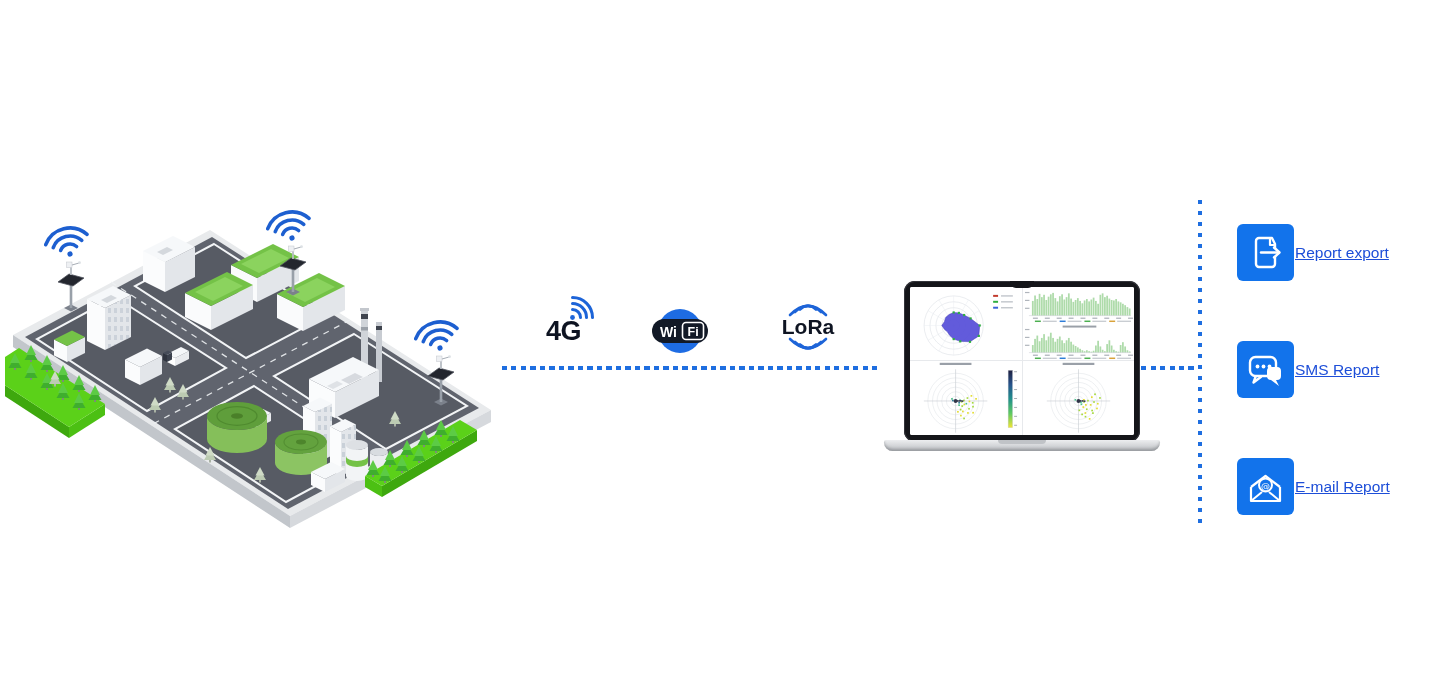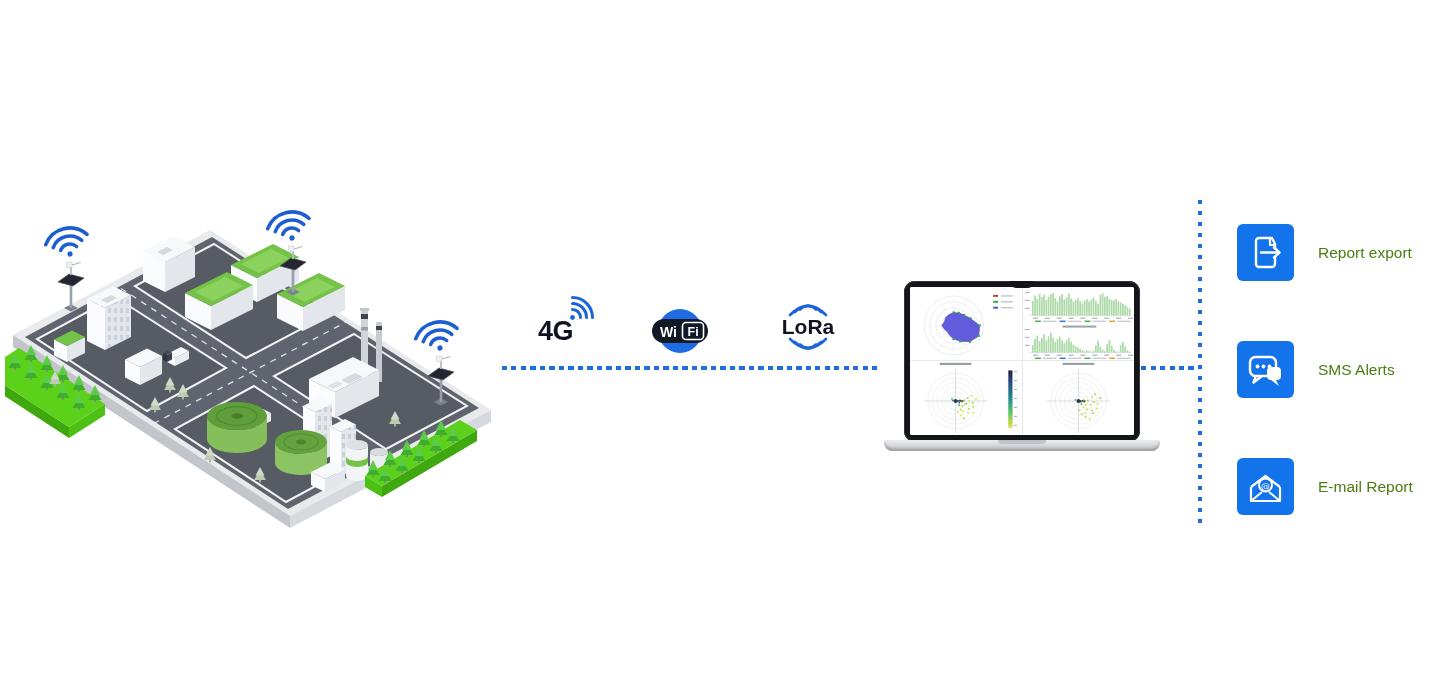--- a/index.html
+++ b/index.html
@@ -7,21 +7,21 @@
   .stage{position:relative;width:1438px;height:675px;background:#ffffff;overflow:hidden;
          font-family:"Liberation Sans",sans-serif;}
   .city{position:absolute;left:5px;top:180px;width:495px;height:352px;}
   .hdash{position:absolute;height:4px;
          background:repeating-linear-gradient(90deg,#1e6ee0 0 5px,transparent 5px 9.5px);}
   .hdash1{left:502px;top:366px;width:378px;}
   .hdash2{left:1141px;top:366px;width:56px;}
   .vdash{position:absolute;left:1198px;top:200px;width:4px;height:326px;
          background:repeating-linear-gradient(180deg,#1e6ee0 0 4px,transparent 4px 11px);}
   .conn-4g{position:absolute;left:538px;top:296px;width:64px;height:54px;}
-  .lbl4g{position:absolute;left:0;top:20px;font-size:27px;font-weight:700;color:#0d1321;letter-spacing:-0.5px;}
+  .lbl4g{position:absolute;left:8px;top:20px;font-size:27px;font-weight:700;color:#0d1321;letter-spacing:-0.5px;}
   .sig4g{position:absolute;left:30px;top:0;}
   .conn-wifi{position:absolute;left:649px;top:305px;}
   .conn-lora{position:absolute;left:770px;top:295px;}
   .laptop{position:absolute;left:884px;top:281px;width:276px;height:172px;}
   .bezel{position:absolute;left:20px;top:0;width:236px;height:161px;background:#141519;
          border-radius:11px;padding:6px 6px 7px 6px;box-shadow:0 0 0 1px #33343a inset;}
   .notch{position:absolute;left:50%;margin-left:-12px;top:0;width:24px;height:7px;background:#141519;
          border-radius:0 0 6px 6px;z-index:3;}
   .screenc{position:relative;width:224px;height:148px;background:#ffffff;border-radius:2px;overflow:hidden;
            display:grid;grid-template-columns:113px 111px;grid-template-rows:74px 74px;}
@@ -33,21 +33,21 @@
   .p3{border-right:1px solid #e7e9ec;}
   .base{position:absolute;left:0;top:159px;width:276px;height:11px;
         background:linear-gradient(#edeef0,#bcbfc3);border-radius:3px 3px 11px 11px;
         box-shadow:inset 0 -3px 3px -1px #989b9f;}
   .basenotch{position:absolute;left:50%;margin-left:-24px;top:0;width:48px;height:4px;
         background:#c0c3c7;border-radius:0 0 6px 6px;}
   .alerts{position:absolute;left:1237px;top:224px;width:200px;}
   .alert-row{position:absolute;left:0;height:57px;display:flex;align-items:center;}
   .alert-row.r0{top:0;} .alert-row.r1{top:117px;} .alert-row.r2{top:234px;}
   .alert-icon{width:57px;height:57px;background:#1273eb;border-radius:6px;flex:0 0 57px;}
-  .alert-label{margin-left:24px;font-size:15.5px;font-weight:500;color:#4d7c0f;white-space:nowrap;}
+  .alert-label{margin-left:1px;font-size:15.5px;font-weight:500;color:#1d4ed8;white-space:nowrap;text-decoration:underline;}
 </style>
 </head>
 <body>
 
 <div class="stage">
 
   <svg class="city" viewBox="0 0 495 352">
     <defs>
       <pattern id="win" width="6" height="9" patternUnits="userSpaceOnUse">
         <rect x="1" y="2" width="3" height="5" fill="#aeb8c6" opacity="0.8"></rect>
@@ -557,21 +557,21 @@
       <div class="alert-icon">
         <svg width="57" height="57" viewBox="0 0 57 57">
           <rect x="13" y="16" width="26" height="19" rx="5.5" fill="none" stroke="#ffffff" stroke-width="2.4"></rect>
           <path d="M19,34.5 l-2.5,7 l8,-6" fill="none" stroke="#ffffff" stroke-width="2.4" stroke-linejoin="round"></path>
           <circle cx="20.5" cy="25.5" r="1.9" fill="#ffffff"></circle>
           <circle cx="26.5" cy="25.5" r="1.9" fill="#ffffff"></circle>
           <circle cx="32.5" cy="25.5" r="1.9" fill="#ffffff"></circle>
           <path d="M34,26 h6 a4,4 0 0 1 4,4 v5 a4,4 0 0 1 -4,4 h-1 l3,6 l-8,-6 h-0 a4,4 0 0 1 -4,-4 v-5 a4,4 0 0 1 4,-4 Z" fill="#ffffff"></path>
         </svg>
       </div>
-      <span class="alert-label">SMS Alerts</span>
+      <span class="alert-label">SMS Report</span>
     </div>
     <div class="alert-row r2">
       <div class="alert-icon">
         <svg width="57" height="57" viewBox="0 0 57 57">
           <path d="M14,29 L28.5,18 L43,29" fill="none" stroke="#ffffff" stroke-width="2.2" stroke-linejoin="round"></path>
           <path d="M14,29 V43 H43 V29" fill="none" stroke="#ffffff" stroke-width="2.2" stroke-linejoin="round"></path>
           <path d="M14,43 L25,34 M43,43 L32,34" fill="none" stroke="#ffffff" stroke-width="2"></path>
           <circle cx="28.5" cy="27" r="6.5" fill="#1273eb" stroke="#ffffff" stroke-width="2"></circle>
           <text x="28.5" y="31" text-anchor="middle" font-family="DejaVu Sans, sans-serif" font-size="9" fill="#ffffff">@</text>
         </svg>

